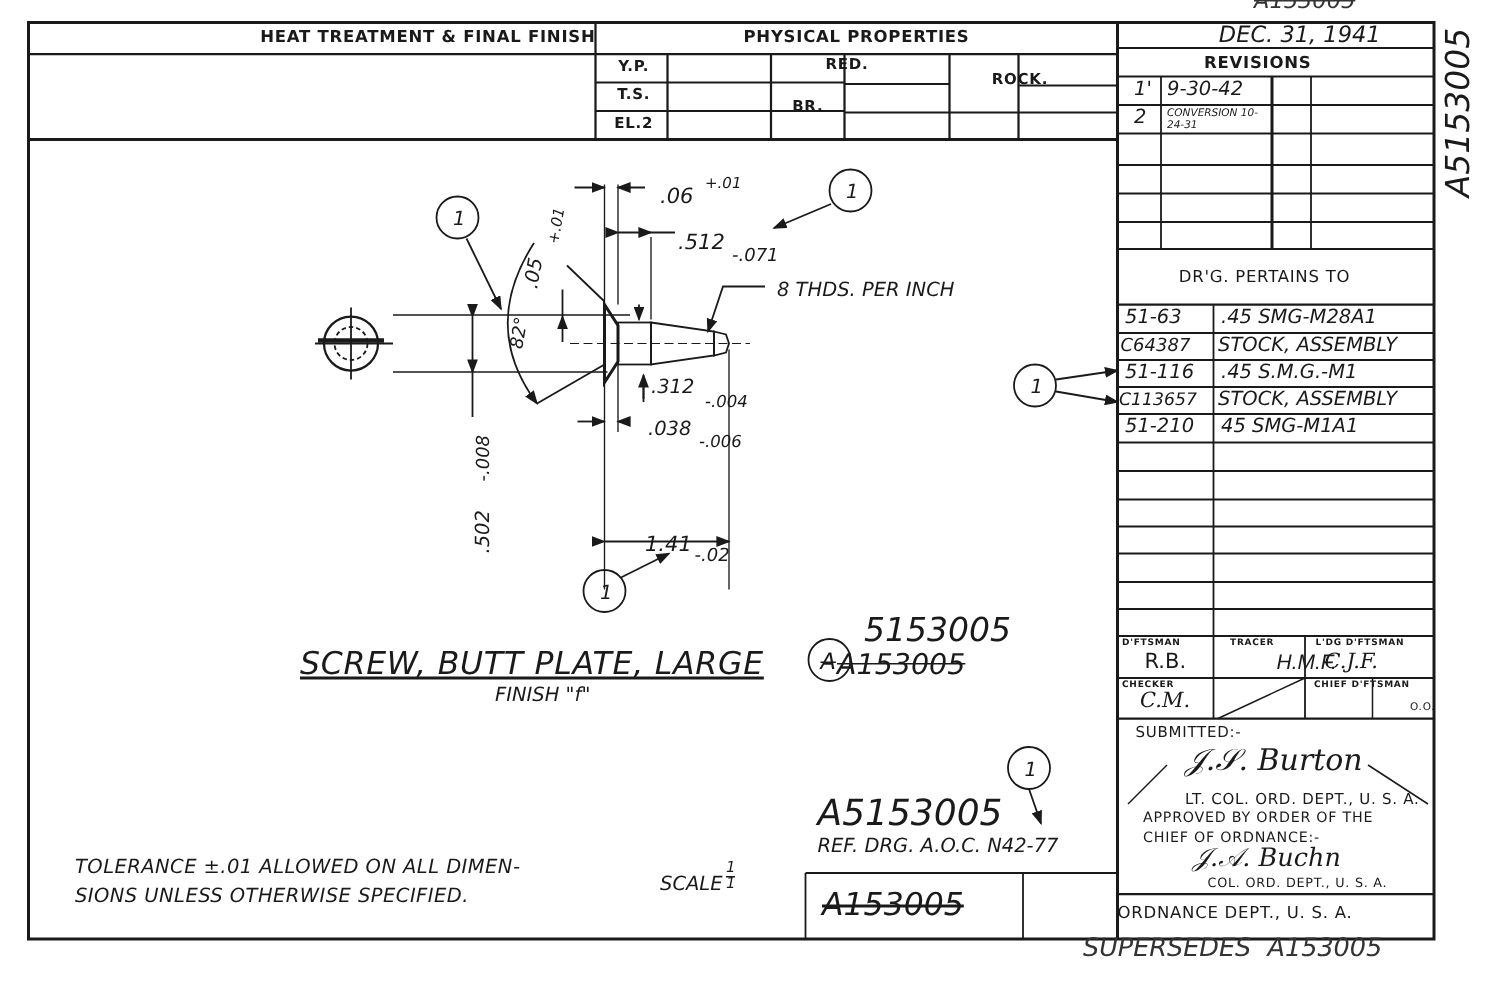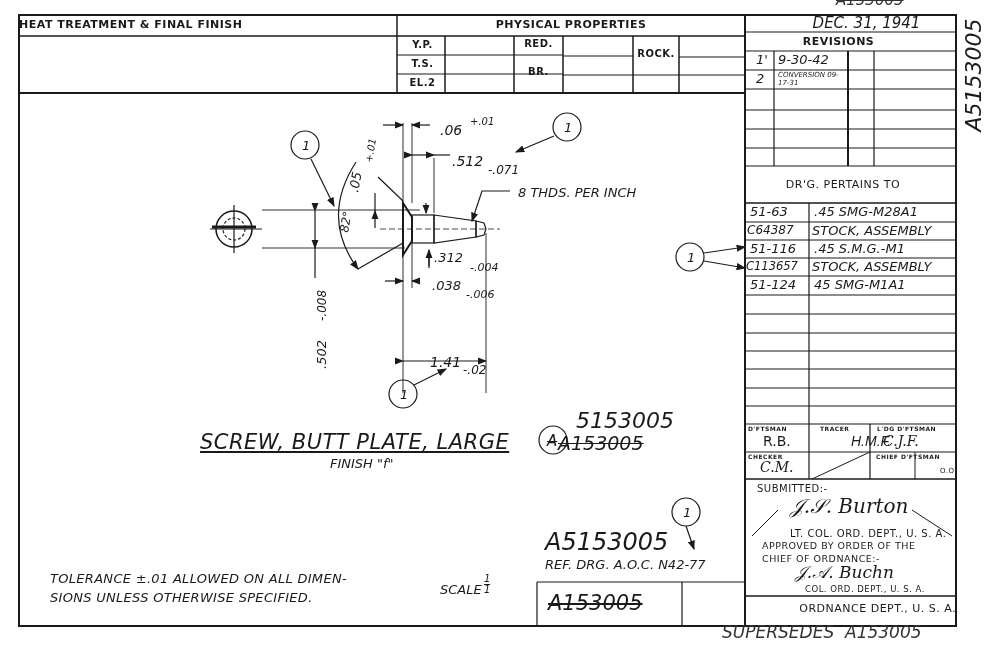--- a/index.html
+++ b/index.html
@@ -77,70 +77,70 @@
     <line x1="912" y1="510" x2="952" y2="536" stroke-width="1"></line>
     <line x1="745" y1="596" x2="956" y2="596" stroke-width="1.5"></line>
 
     <line x1="19" y1="617" x2="745" y2="617" stroke-width="0"></line>
     <line x1="537" y1="582" x2="745" y2="582" stroke-width="1.2"></line>
     <line x1="537" y1="582" x2="537" y2="626" stroke-width="1.2"></line>
     <line x1="682" y1="582" x2="682" y2="626" stroke-width="1.2"></line>
   </g>
 </svg>
 
-<div class="abs hdr" style="left:19px; width:378px; top:18px; text-align:left;">HEAT TREATMENT &amp; FINAL FINISH</div>
+<div class="abs hdr" style="left:19px; width:378px; top:18px; text-align:right;">HEAT TREATMENT &amp; FINAL FINISH</div>
 <div class="abs hdr" style="left:397px; width:348px; top:18px; text-align:center;">PHYSICAL PROPERTIES</div>
 <div class="abs hdr" style="left:400px; width:45px; top:39px; text-align:center; font-size:10px;">Y.P.</div>
 <div class="abs hdr" style="left:400px; width:45px; top:58px; text-align:center; font-size:10px;">T.S.</div>
 <div class="abs hdr" style="left:400px; width:45px; top:77px; text-align:center; font-size:10px;">EL.2</div>
-<div class="abs hdr" style="left:514px; width:49px; top:38px; text-align:center; font-size:10px;">RED.</div>
+<div class="abs hdr" style="left:514px; width:49px; top:38px; text-align:right; font-size:10px;padding-left:16px;">RED.</div>
 <div class="abs hdr" style="left:514px; width:49px; top:66px; text-align:center; font-size:10px;">BR.</div>
-<div class="abs hdr" style="left:633px; width:46px; top:48px; text-align:center; font-size:10px;">ROCK.</div>
+<div class="abs hdr" style="left:657px; width:46px; top:48px; text-align:center; font-size:10px;">ROCK.</div>
 
 <div class="abs hand" style="left:745px; width:243px; top:14px; text-align:center; font-size:15px;">DEC. 31, 1941</div>
 <div class="abs hdr" style="left:745px; width:187px; top:35px; text-align:center;">REVISIONS</div>
 <div class="abs hand" style="left:756px; top:52px; font-size:13px;">1'</div>
 <div class="abs hand" style="left:778px; top:52px; font-size:13px;">9-30-42</div>
 <div class="abs hand" style="left:756px; top:71px; font-size:13px;">2</div>
-<div class="abs hand" style="left:778px; top:71px; width:66px; font-size:7px; line-height:8px;">CONVERSION 09-17-31</div>
+<div class="abs hand" style="left:778px; top:71px; width:66px; font-size:7px; line-height:8px;">CONVERSION 10-24-31</div>
 
 <div class="abs hand" style="left:918px; top:64px; font-size:22px; transform:rotate(-90deg); transform-origin:center; width:110px; text-align:center;">A5153005</div>
 
 <div class="abs hdr" style="left:745px; width:196px; top:178px; text-align:center; font-weight:normal; font-size:11px;">DR'G. PERTAINS TO</div>
 <div>
   <div class="abs hand" style="left:750px; top:204px; font-size:13px;">51-63</div>
   <div class="abs hand" style="left:814px; top:204px; font-size:13px;">.45 SMG-M28A1</div>
   <div class="abs hand" style="left:747px; top:223px; font-size:12px;">C64387</div>
   <div class="abs hand" style="left:812px; top:223px; font-size:13px;">STOCK, ASSEMBLY</div>
   <div class="abs hand" style="left:750px; top:241px; font-size:13px;">51-116</div>
   <div class="abs hand" style="left:814px; top:241px; font-size:13px;">.45 S.M.G.-M1</div>
   <div class="abs hand" style="left:746px; top:259px; font-size:11.5px;">C113657</div>
   <div class="abs hand" style="left:812px; top:259px; font-size:13px;">STOCK, ASSEMBLY</div>
-  <div class="abs hand" style="left:750px; top:277px; font-size:13px;">51-124</div>
+  <div class="abs hand" style="left:750px; top:277px; font-size:13px;">51-210</div>
   <div class="abs hand" style="left:814px; top:277px; font-size:13px;">45 SMG-M1A1</div>
 </div>
 
 <div class="abs hdr" style="left:748px; top:425px; font-size:6px;">D'FTSMAN</div>
 <div class="abs hand" style="left:763px; top:433px; font-size:14px; font-style:normal;">R.B.</div>
 <div class="abs hdr" style="left:820px; top:425px; font-size:6px;">TRACER</div>
 <div class="abs hand" style="left:815px; top:433px; font-size:14px; font-family:Liberation Sans, sans-serif;margin-left:36px;">H.M.F.</div>
 <div class="abs hdr" style="left:877px; top:425px; font-size:6px;">L'DG D'FTSMAN</div>
 <div class="abs hand" style="left:883px; top:433px; font-size:14px; font-family:'DejaVu Serif', serif;">C.J.F.</div>
 <div class="abs hdr" style="left:748px; top:453px; font-size:6px;">CHECKER</div>
 <div class="abs hand" style="left:760px; top:459px; font-size:14px; font-family:'DejaVu Serif', serif;">C.M.</div>
 <div class="abs hdr" style="left:876px; top:453px; font-size:6px;">CHIEF D'FTSMAN</div>
 <div class="abs hdr" style="left:940px; top:467px; font-size:7px; font-weight:normal;">O.O.</div>
 <div class="abs hdr" style="left:757px; top:483px; font-size:10px; font-weight:normal;">SUBMITTED:-</div>
 <div class="abs hand" style="left:790px; top:494px; font-size:20px; font-family:'DejaVu Serif', serif;">𝒥.𝒮. Burton</div>
 <div class="abs hdr" style="left:790px; top:528px; font-size:10px; font-weight:normal;">LT. COL. ORD. DEPT., U. S. A.</div>
 <div class="abs hdr" style="left:762px; top:540px; font-size:9.5px; font-weight:normal;">APPROVED BY ORDER OF THE</div>
 <div class="abs hdr" style="left:762px; top:553px; font-size:9.5px; font-weight:normal;">CHIEF OF ORDNANCE:-</div>
 <div class="abs hand" style="left:795px; top:562px; font-size:17px; font-family:'DejaVu Serif', serif;">𝒥.𝒜. Buchn</div>
 <div class="abs hdr" style="left:805px; top:584px; font-size:8.5px; font-weight:normal;">COL. ORD. DEPT., U. S. A.</div>
-<div class="abs hdr" style="left:745px; width:211px; top:602px; text-align:right; font-size:11px; font-weight:normal;">ORDNANCE DEPT., U. S. A.</div>
+<div class="abs hdr" style="left:745px; width:211px; top:602px; text-align:left; font-size:11px; font-weight:normal;">ORDNANCE DEPT., U. S. A.</div>
 
 <div class="abs hand" style="left:722px; top:622px; font-size:17px; color:#333; white-space:pre;">SUPERSEDES  A153005</div>
 
 <svg class="abs" width="745" height="540" style="left:0;top:93px;">
   <defs>
     <marker id="arr" markerWidth="8" markerHeight="6" refX="7" refY="3" orient="auto">
       <path d="M0,0 L8,3 L0,6 z" fill="#1a1a1a"></path>
     </marker>
   </defs>
   <g stroke="#1a1a1a" fill="none" stroke-width="1.2">

